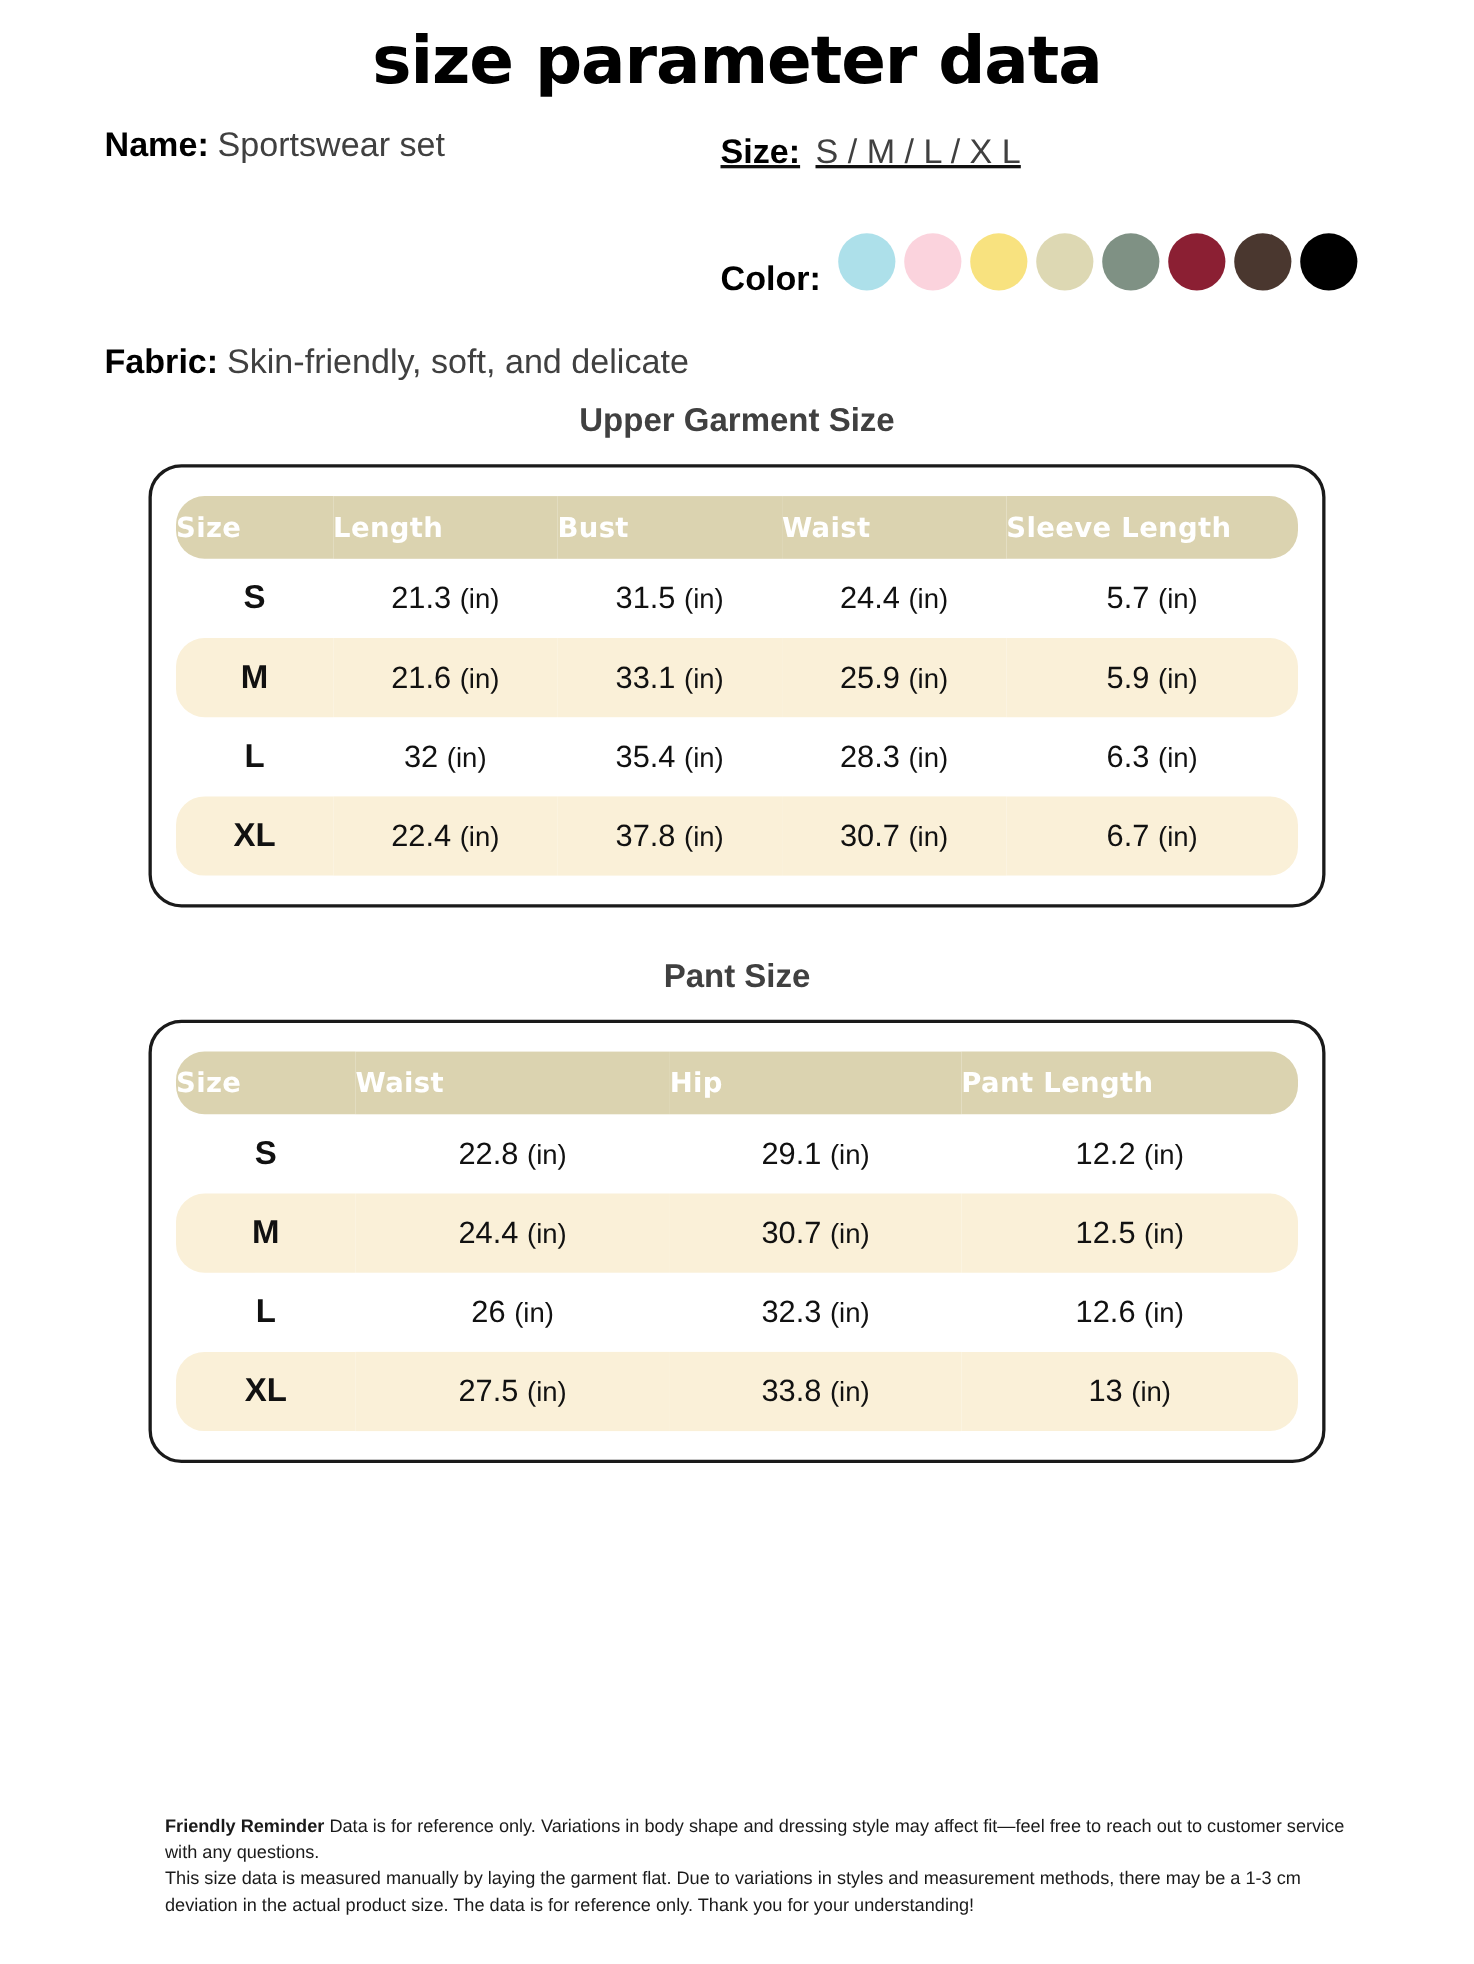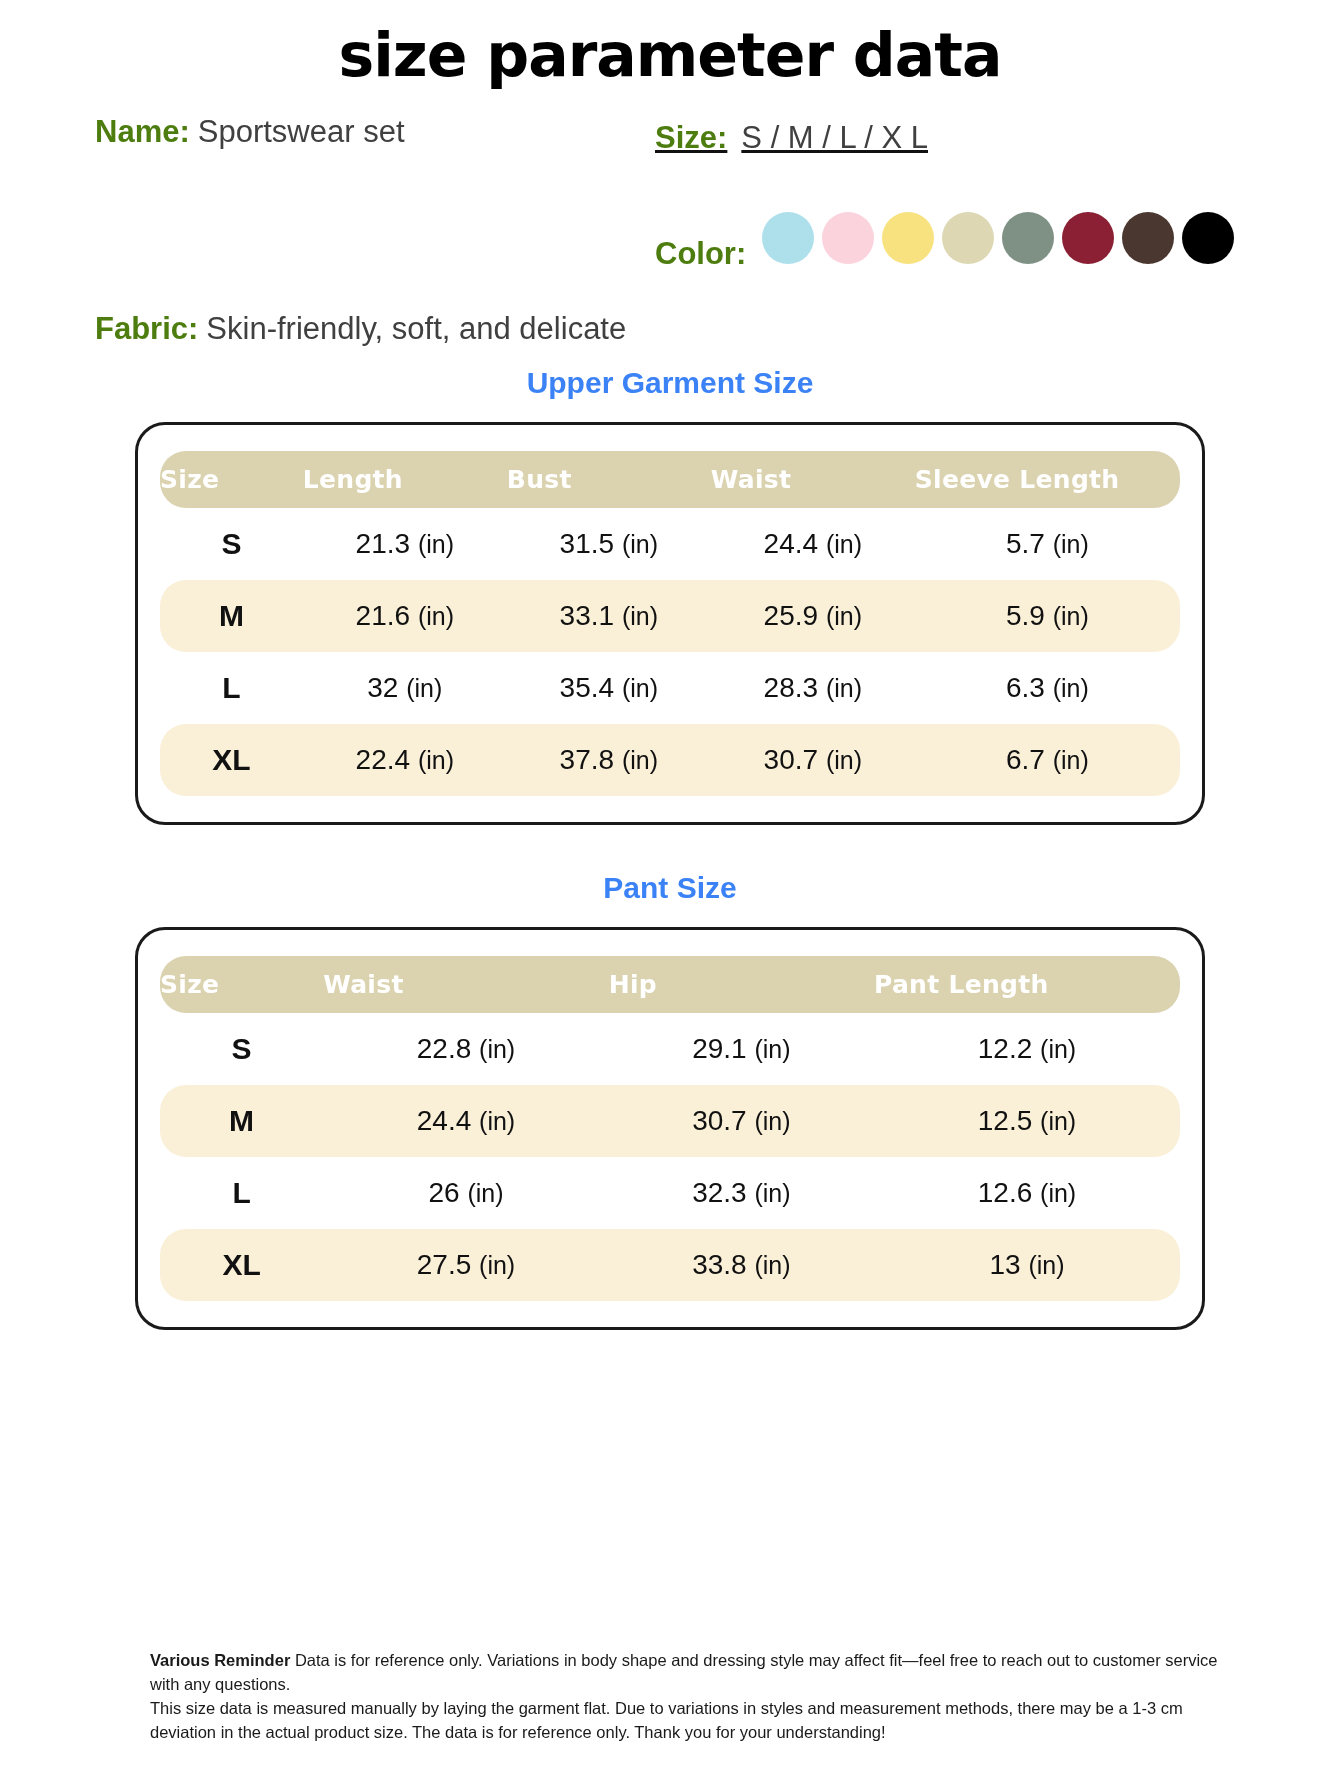--- a/index.html
+++ b/index.html
@@ -42,21 +42,21 @@
     height: 260px;
   }
   .info-row {
     display: flex;
     align-items: baseline;
     position: absolute;
   }
   .lbl {
     font-weight: bold;
     font-size: 31px;
-    color: #4d7c0f;
+    color: #000000;
     white-space: nowrap;
   }
   .val {
     font-size: 31px;
     color: #404040;
     white-space: nowrap;
   }
   #row-name   { left: 0px;   top: 8px; }
   #row-size   { left: 560px; top: 14px; text-decoration: underline; }
   #row-adapt  { left: 0px;   top: 110px; }
@@ -77,21 +77,21 @@
     height: 52px;
     border-radius: 50%;
     display: block;
   }
 
   
   .section-title {
     text-align: center;
     font-weight: bold;
     font-size: 30px;
-    color: #3b82f6;
+    color: #404040;
     margin: 0;
   }
 
   
   .card {
     border: 3px solid #1a1a1a;
     border-radius: 30px;
     padding: 26px 22px;
     margin: 22px 40px 0 40px;
     background: #fff;
@@ -284,17 +284,17 @@
           <td class="sz">XL</td>
           <td><span>27.5</span> <span class="unit">(in)</span></td>
           <td><span>33.8</span> <span class="unit">(in)</span></td>
           <td><span>13</span> <span class="unit">(in)</span></td>
         </tr>
       </tbody>
     </table>
   </div>
 
   <div class="footer">
-    <p><b>Various Reminder</b><span> Data is for reference only. Variations in body shape and dressing style may affect fit—feel free to reach out to customer service with any questions.</span></p>
+    <p><b>Friendly Reminder</b><span> Data is for reference only. Variations in body shape and dressing style may affect fit—feel free to reach out to customer service with any questions.</span></p>
     <p>This size data is measured manually by laying the garment flat. Due to variations in styles and measurement methods, there may be a 1-3 cm deviation in the actual product size. The data is for reference only. Thank you for your understanding!</p>
   </div>
 
 </div>
 
 </body></html>

